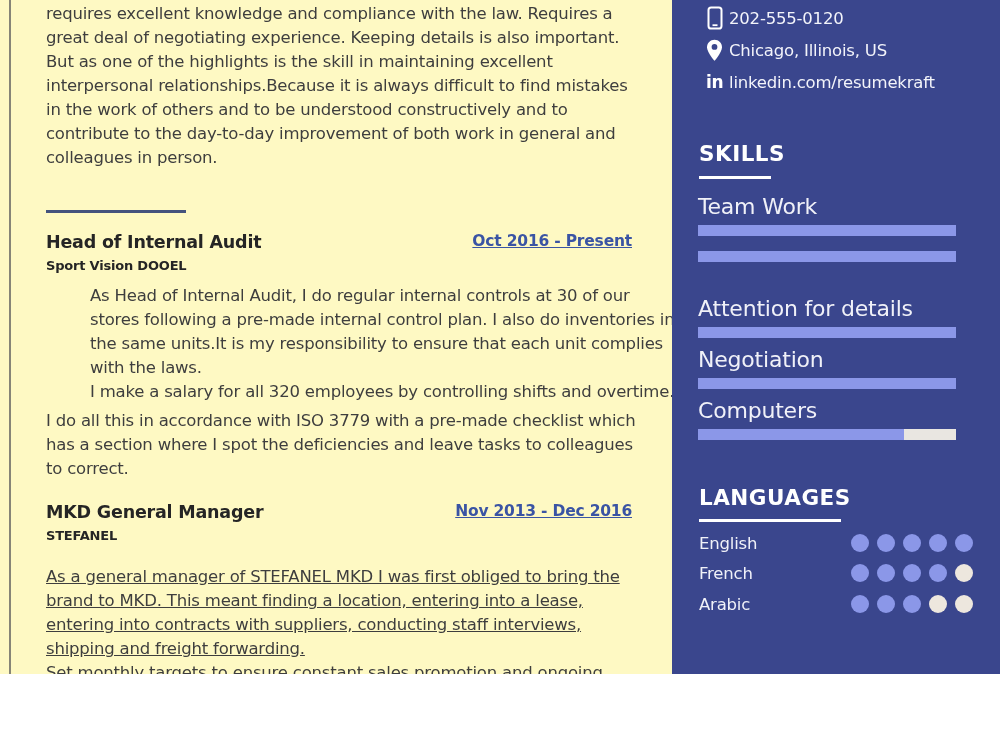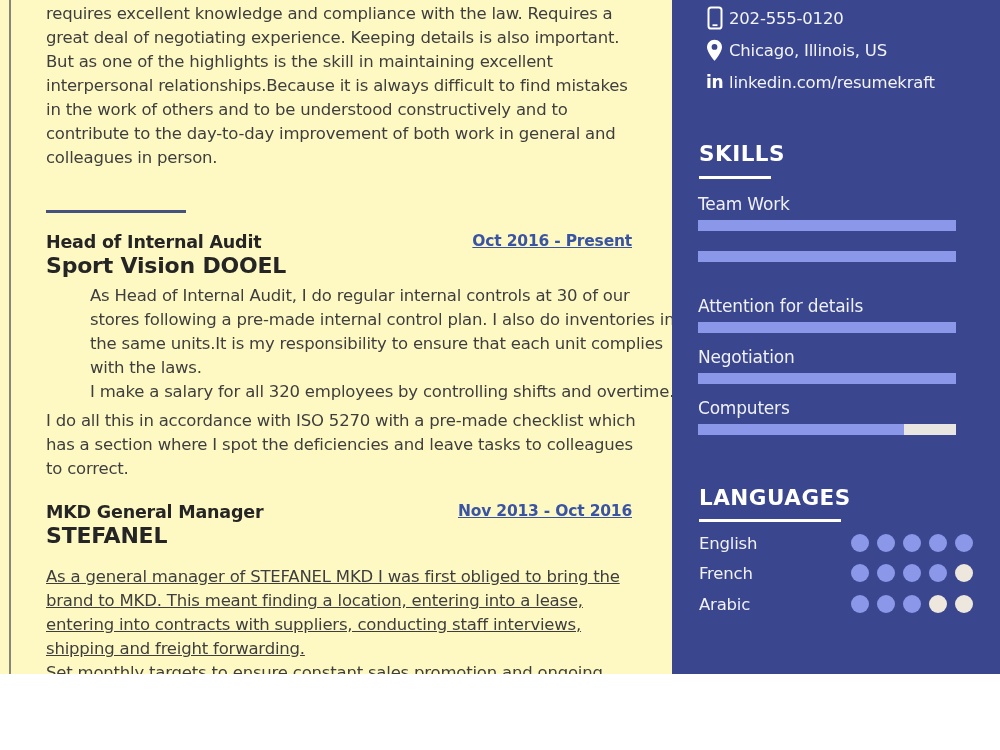--- a/index.html
+++ b/index.html
@@ -18,21 +18,21 @@
   .summary { position:absolute; top:2px; left:0; width:590px; }
 
   .section-heading { font-size:23px; font-weight:bold; color:#2d3c84; letter-spacing:0.2px; }
   .section-rule { height:2.5px; background:#44537d; }
 
   .exp-heading { position:absolute; top:176px; left:0; }
   .exp-rule { position:absolute; top:210px; left:0; width:140px; }
 
   .job-header { position:absolute; left:0; width:590px; }
   .job-title { font-size:17.5px; font-weight:bold; color:#252525; letter-spacing:-0.2px; line-height:24px; }
-  .job-company { font-size:22px; font-weight:bold; color:#252525; letter-spacing:-0.2px; line-height:24px; }
+  .job-company { font-size:13px; font-weight:bold; color:#252525; letter-spacing:-0.2px; line-height:24px; }
   .job-dates { position:absolute; top:2px; right:4px; font-size:15.5px; font-weight:bold; color:#3a54a4; letter-spacing:-0.2px;text-decoration:underline; }
 
   .job1-header { top:230px; }
   .job1-para1 { position:absolute; top:284px; left:16px; width:590px;margin-left:28px; }
   .job1-para2 { position:absolute; top:409px; left:0; width:590px; }
   .job2-header { top:500px; }
   .job2-para1 { position:absolute; top:565px; left:0; width:590px;text-decoration:underline; }
 
   .edu-heading { position:absolute; top:733px; left:0; }
 
@@ -45,21 +45,21 @@
   .contact-text { font-size:16.5px; color:#f3f4fa; margin-left:6px; letter-spacing:-0.2px; }
   .li-glyph { font-weight:bold; font-size:17px; color:#ffffff; letter-spacing:-0.5px; }
 
   .side-heading { font-size:21.5px; font-weight:bold; color:#ffffff; letter-spacing:0.5px; }
   .side-rule { height:2.5px; background:#ffffff; }
 
   .skills-heading { position:absolute; top:141px; left:27px; }
   .skills-rule { position:absolute; top:176px; left:27px; width:72px; }
 
   .skill-row { position:absolute; left:26px; width:258px; }
-  .skill-name { font-size:17px; color:#f0f1f8; letter-spacing:-0.2px; }
+  .skill-name { font-size:22px; color:#f0f1f8; letter-spacing:-0.2px; }
   .skill-bar { margin-top:6px; width:258px; height:11px; background:#e9e6e1; }
   .bar-fill { height:11px; background:#8b97e8; }
 
   .langs-heading { position:absolute; top:485px; left:27px; }
   .langs-rule { position:absolute; top:519px; left:27px; width:142px; }
 
   .lang-row { position:absolute; left:27px; width:274px; height:20px; display:flex; align-items:center; }
   .lang-name { font-size:16.5px; color:#f0f1f8; letter-spacing:-0.2px; }
   .lang-dots { position:absolute; right:0; top:1px; display:flex; gap:8px; }
   .dot { width:18px; height:18px; border-radius:50%; display:inline-block; }
@@ -82,26 +82,26 @@
 
     <div class="section-rule exp-rule"></div>
 
     <div class="job-header job1-header">
       <div class="job-title">Head of Internal Audit</div>
       <div class="job-company">Sport Vision DOOEL</div>
       <div class="job-dates">Oct 2016 - Present</div>
     </div>
     <p class="job1-para1 body-text">As Head of Internal Audit, I do regular internal controls at 30 of our stores following a pre-made internal control plan. I also do inventories in the same units.It is my responsibility to ensure that each unit complies with the laws.
 I make a salary for all 320 employees by controlling shifts and overtime.</p>
-    <p class="job1-para2 body-text">I do all this in accordance with ISO 5270 with a pre-made checklist which has a section where I spot the deficiencies and leave tasks to colleagues to correct.</p>
+    <p class="job1-para2 body-text">I do all this in accordance with ISO 3779 with a pre-made checklist which has a section where I spot the deficiencies and leave tasks to colleagues to correct.</p>
 
     <div class="job-header job2-header">
       <div class="job-title">MKD General Manager</div>
       <div class="job-company">STEFANEL</div>
-      <div class="job-dates">Nov 2013 - Oct 2016</div>
+      <div class="job-dates">Nov 2013 - Dec 2016</div>
     </div>
     <p class="job2-para1 body-text">As a general manager of STEFANEL MKD I was first obliged to bring the brand to MKD. This meant finding a location, entering into a lease, entering into contracts with suppliers, conducting staff interviews, shipping and freight forwarding.
 Set monthly targets to ensure constant sales promotion and ongoing employee care through various trainings and team building.</p>
 
     <h2 class="section-heading edu-heading">EDUCATION</h2>
   </div>
 
   <div class="sidebar">
 
     <div class="contact">

